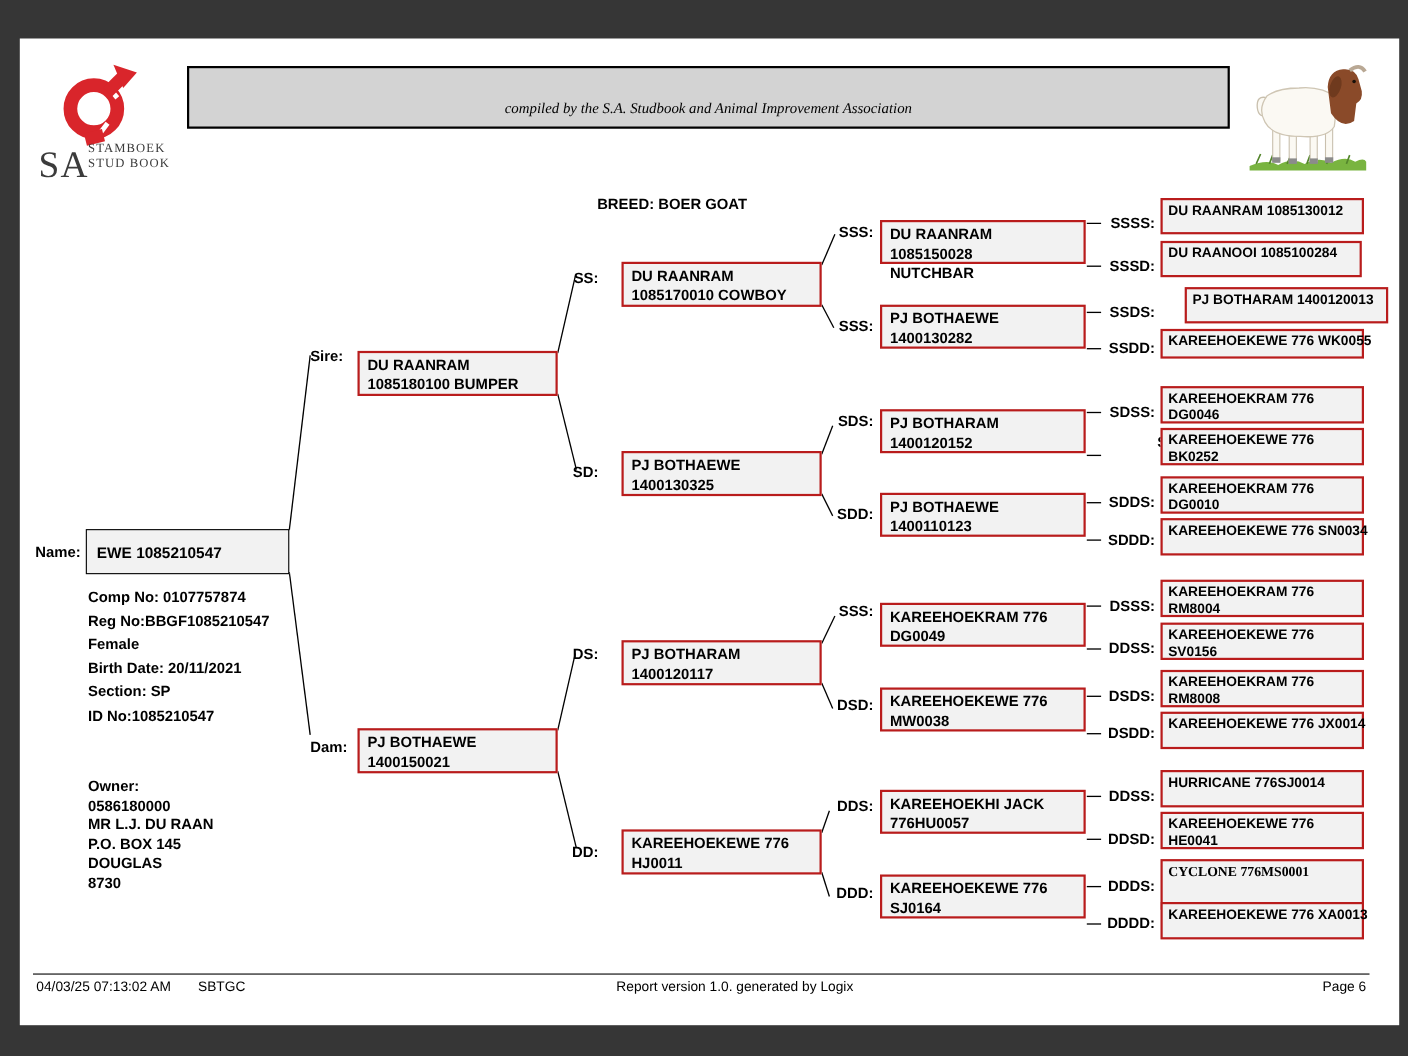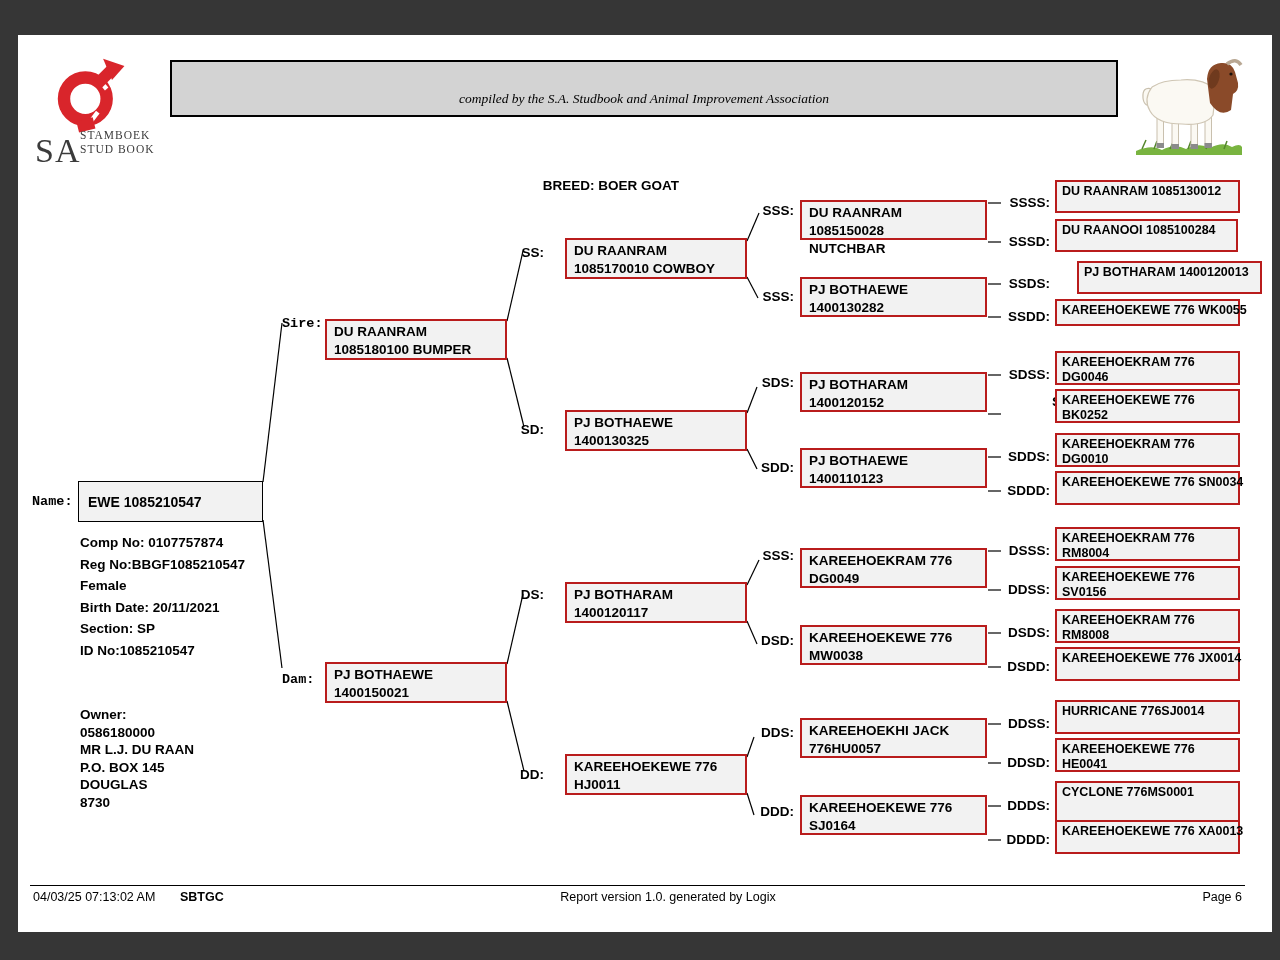--- a/index.html
+++ b/index.html
@@ -14,21 +14,21 @@
   .titlebar .t2{font:italic 13.5px/16px "Liberation Serif",serif;color:#000;margin-top:29px;}
 
   .breed{position:absolute;left:443px;top:143px;width:300px;text-align:center;
          font:bold 13.5px/16px "Liberation Sans",sans-serif;}
 
   
   .pbox{position:absolute;background:#f2f2f2;border:2px solid #b91c1c;box-sizing:border-box;
         font:bold 13.5px/18px "Liberation Sans",sans-serif;padding:2px 7px;white-space:pre;overflow:visible;}
   .pbox.g4{font:bold 12.5px/15px "Liberation Sans",sans-serif;padding:2px 5px;}
   .nlabel{position:absolute;font:bold 13.5px/16px "Liberation Sans",sans-serif;text-align:right;white-space:nowrap;}
-  .nlabel.la{text-align:right;font-family:Liberation Mono, monospace;}
+  .nlabel.la{text-align:right;}
   .namebox{position:absolute;left:60px;top:446px;width:185px;height:41px;background:#f2f2f2;
            border:1px solid #000;box-sizing:border-box;font:bold 14px/18px "Liberation Sans",sans-serif;
            padding:11px 9px;white-space:pre;}
 
   .details{position:absolute;left:62px;top:497px;font:bold 13.5px/21.5px "Liberation Sans",sans-serif;white-space:pre;}
   .owner{position:absolute;left:62px;top:671px;font:bold 13.5px/17.5px "Liberation Sans",sans-serif;white-space:pre;}
 
   
   .lines{position:absolute;left:0;top:0;width:1254px;height:897px;}
 
@@ -211,24 +211,24 @@
     <div class="pbox g4" style="left:1037px;top:574px;width:185px;height:34px;">KAREEHOEKRAM 776
 RM8008</div>
     <div class="nlabel" style="left:984px;top:624px;width:48px;">DSDD:</div>
     <div class="pbox g4" style="left:1037px;top:612px;width:185px;height:34px;">KAREEHOEKEWE 776 JX0014</div>
     <div class="nlabel" style="left:984px;top:681px;width:48px;">DDSS:</div>
     <div class="pbox g4" style="left:1037px;top:665px;width:185px;height:34px;">HURRICANE 776SJ0014</div>
     <div class="nlabel" style="left:984px;top:720px;width:48px;">DDSD:</div>
     <div class="pbox g4" style="left:1037px;top:703px;width:185px;height:34px;">KAREEHOEKEWE 776
 HE0041</div>
     <div class="nlabel" style="left:984px;top:763px;width:48px;">DDDS:</div>
-    <div class="pbox g4" style="left:1037px;top:746px;width:185px;height:46px;">CYCLONE 776MS0001</div>
+    <div class="pbox g4" style="left:1037px;top:746px;width:185px;height:46px;font-family:Liberation Serif, serif;">CYCLONE 776MS0001</div>
     <div class="nlabel" style="left:984px;top:797px;width:48px;">DDDD:</div>
     <div class="pbox g4" style="left:1037px;top:785px;width:185px;height:34px;">KAREEHOEKEWE 776 XA0013</div>
 
     <div class="footrule"></div>
     <div class="foot" style="left:15px;">04/03/25 07:13:02 AM</div>
-    <div class="foot" style="left:162px;font-weight:bold;">SBTGC</div>
+    <div class="foot" style="left:162px;">SBTGC</div>
     <div class="foot" style="left:500px;width:300px;text-align:center;">Report version 1.0. generated by Logix</div>
     <div class="foot" style="right:30px;">Page 6</div>
 
   </div>
 </div>
 
 </body></html>

